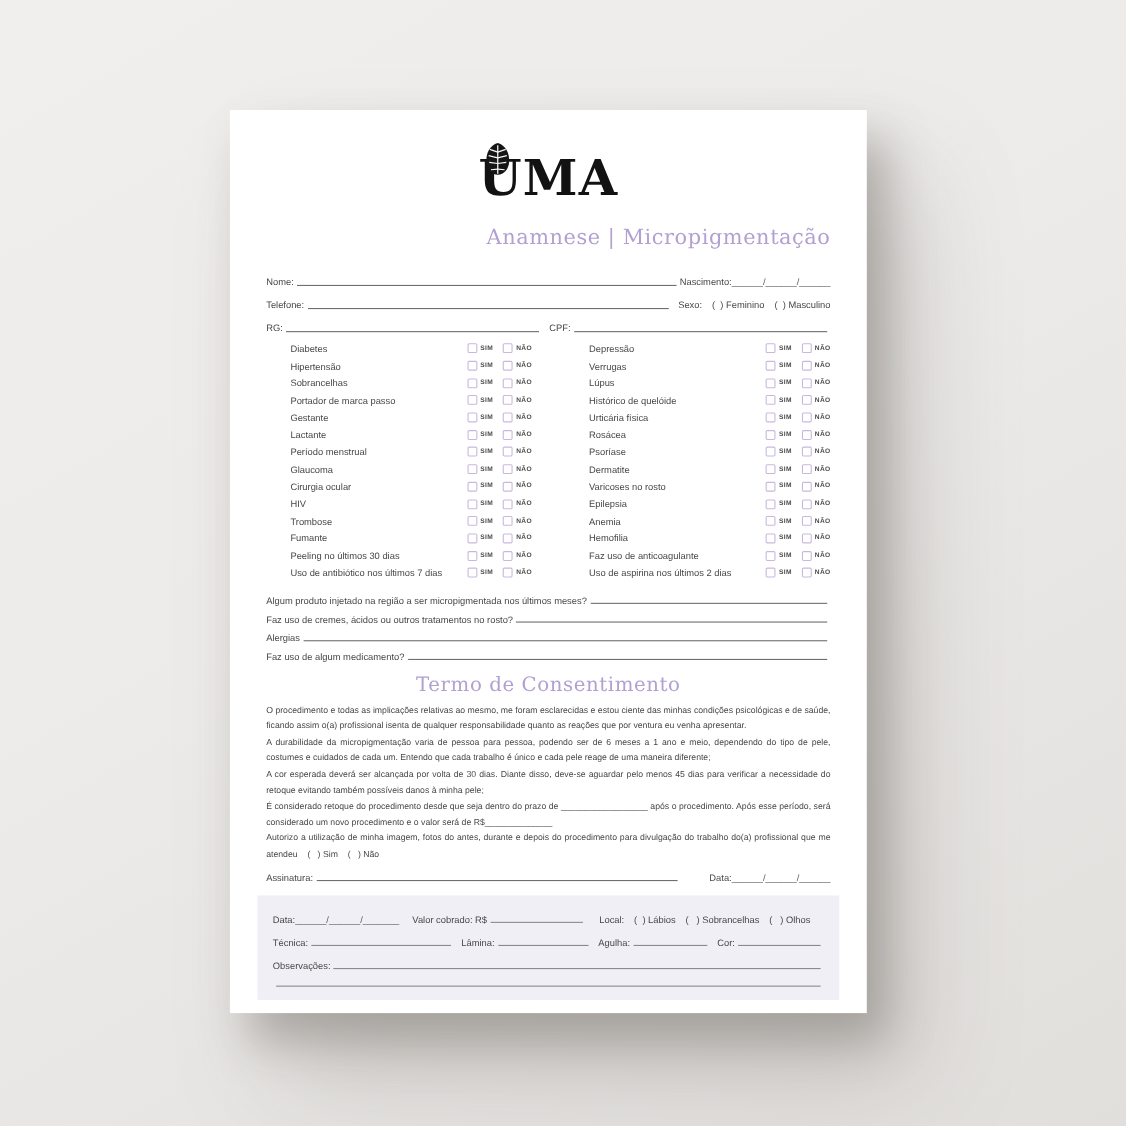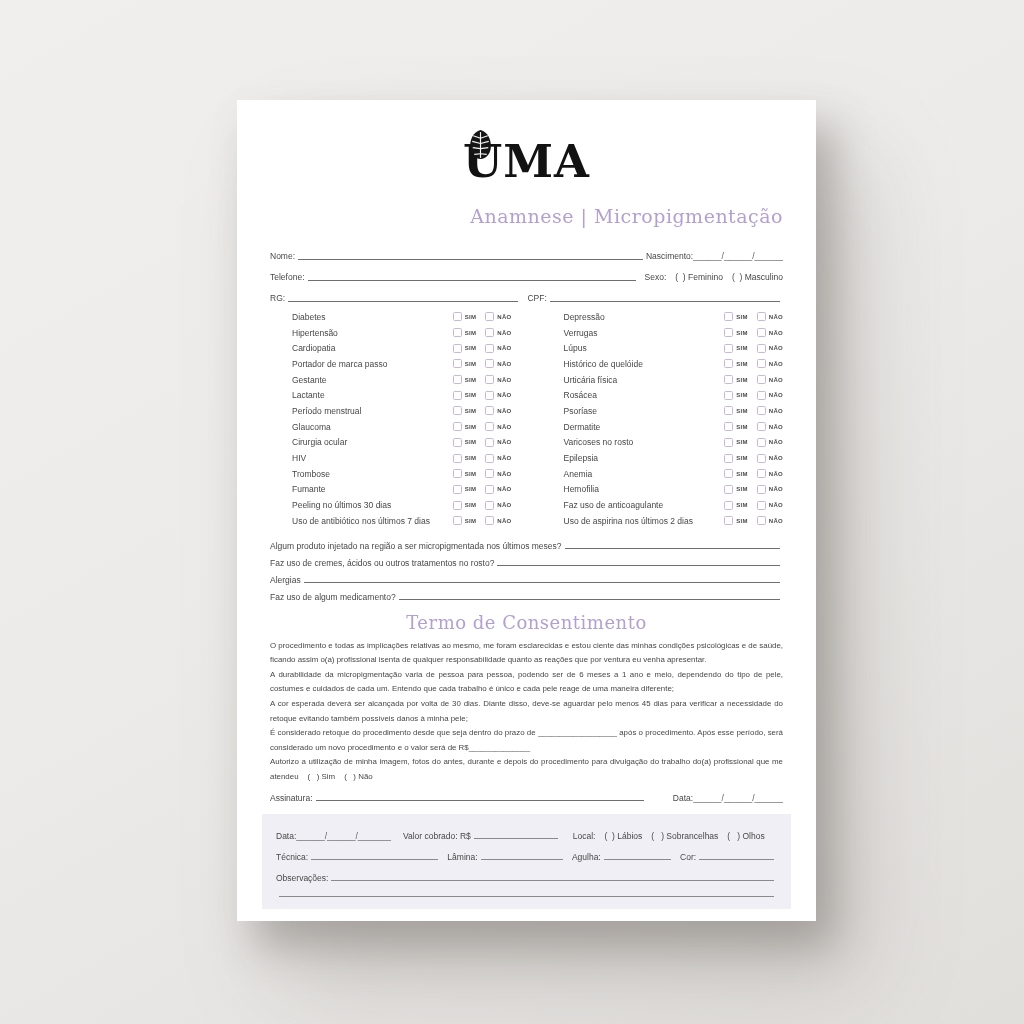--- a/index.html
+++ b/index.html
@@ -1,20 +1,20 @@
 <!DOCTYPE html>
 <html><head>
 <meta charset="utf-8">
 <style>
   * { margin:0; padding:0; box-sizing:border-box; }
   html,body { width:1024px; height:1024px; overflow:hidden; }
   body { font-family:"Liberation Sans", sans-serif; color:#474747; }
   .canvas { position:relative; width:1024px; height:1024px;
             background:linear-gradient(150deg,#f0efed 0%,#ecebe9 45%,#e1dfdc 100%); }
-  .sheet { position:absolute; left:237px; top:100px; width:579px; height:821px; background:#ffffff;
+  .sheet { position:absolute; left:209px; top:100px; width:579px; height:821px; background:#ffffff;
            box-shadow:18px 26px 38px rgba(120,113,108,.45), 45px 60px 90px rgba(128,122,116,.28); }
   .content { padding:34px 33px 0 33px; }
 
   
   .logo-wrap { text-align:center; height:58px; }
   .logo-inner { position:relative; display:inline-block; }
   .logo-text { font-family:"DejaVu Serif", serif; font-weight:700; font-size:45px; line-height:56px;
                letter-spacing:1px; color:#121212; }
   .leaf { position:absolute; left:5px; top:-5px; width:25px; height:31px; }
   .form-title { text-align:right; font-family:"DejaVu Serif", serif; font-size:19px; letter-spacing:.5px;
@@ -135,21 +135,21 @@
         <div class="chk-item">
             <span class="cl">Verrugas</span>
             <span class="cg">
               <i class="cb"></i>
               <em class="ct">SIM</em>
               <i class="cb nb"></i>
               <em class="ct">NÃO</em>
             </span>
           </div>
         <div class="chk-item">
-            <span class="cl">Cardiopatia</span>
+            <span class="cl">Sobrancelhas</span>
             <span class="cg">
               <i class="cb"></i>
               <em class="ct">SIM</em>
               <i class="cb nb"></i>
               <em class="ct">NÃO</em>
             </span>
           </div>
         <div class="chk-item">
             <span class="cl">Lúpus</span>
             <span class="cg">

